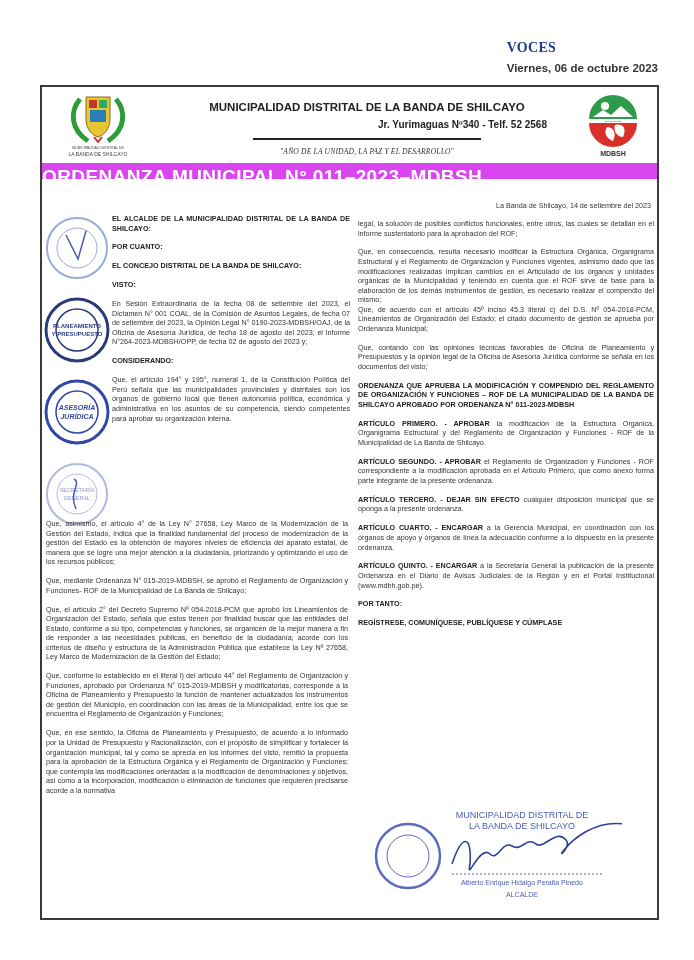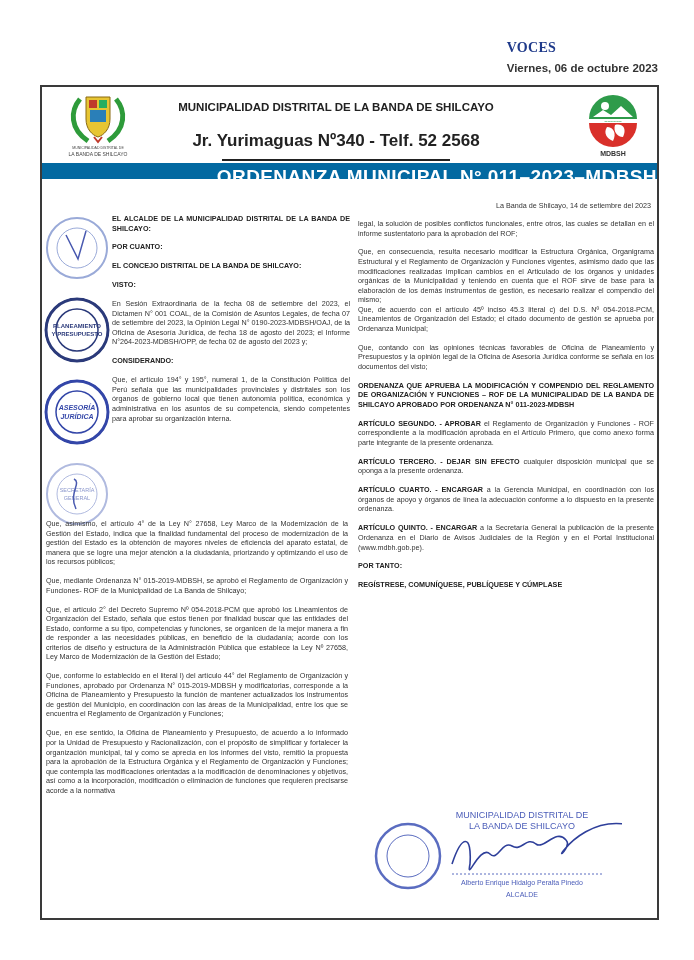--- a/index.html
+++ b/index.html
@@ -6,32 +6,32 @@
   html, body { width: 694px; height: 960px; background: #ffffff; overflow: hidden; }
   body { font-family: "Liberation Sans", sans-serif; color: #222; position: relative; }
 
   .masthead { position: absolute; right: 36px; top: 40px; text-align: left; }
   .masthead .paper { font-family: "Liberation Serif", serif; font-weight: bold; color: #1f3a8a; font-size: 14px; letter-spacing: 0.3px; }
   .masthead .date { font-size: 11.5px; font-weight: bold; color: #333; margin-top: 6px; }
 
   .frame { position: absolute; left: 40px; top: 85px; width: 619px; height: 835px; border: 2px solid #3a3a3a; }
 
   .hdr { position: absolute; left: 0; top: 0; width: 100%; height: 76px; }
-  .hdr-center { position: absolute; left: 114px; width: 360px; top: 14px; text-align: center; }
+  .hdr-center { position: absolute; left: 145px; width: 360px; top: 14px; text-align: center; }
   .hdr-center .name { font-weight: bold; font-size: 11.5px; color: #222; }
-  .hdr-center .addr { font-weight: bold; font-size: 17px; color: #222; margin-top: 18px; }
+  .hdr-center .addr { font-weight: bold; font-size: 10px; color: #222; margin-top: 6px; text-align: right; }
   .hdr-center .rule { width: 228px; height: 2px; background: #222; margin: 8px auto 0; }
   .hdr-center .motto { font-family: "Liberation Serif", serif; font-style: italic; font-size: 7.5px; color: #333; margin-top: 7px; letter-spacing: 0.2px; }
 
   .logo-left { position: absolute; left: 18px; top: 4px; width: 76px; height: 66px; }
   .logo-left .cap { position: absolute; left: 0; bottom: 0; width: 76px; text-align: center; font-size: 5px; color: #444; line-height: 5.5px; }
   .logo-right { position: absolute; right: 14px; top: 6px; width: 60px; height: 64px; }
   .logo-right .cap { position: absolute; left: 0; bottom: 0; width: 60px; text-align: center; font-weight: bold; font-size: 7px; color: #333; }
 
-  .title-bar { position: absolute; left: 0; top: 76px; width: 100%; height: 16px; background: #0369a1; color: #fff; font-weight: bold; font-size: 19px; text-align: right; line-height: 28px; letter-spacing: 0.4px; }
+  .title-bar { position: absolute; left: 0; top: 76px; width: 100%; height: 16px; background: #d946ef; color: #fff; font-weight: bold; font-size: 19px; text-align: left; line-height: 28px; letter-spacing: 0.4px; }
 
   .place-date { position: absolute; right: 6px; top: 114px; font-size: 7.2px; color: #333; }
 
   .col { position: absolute; font-size: 7.2px; line-height: 9.55px; color: #333; text-align: justify; }
   .col p { margin-bottom: 9.4px; }
   .col .b { font-weight: bold; color: #222; }
   .col .hb { font-weight: bold; color: #222; }
 
   .col-left-top { left: 70px; top: 127px; width: 238px; }
   .col-left-full { left: 4px; top: 432px; width: 302px; }
@@ -138,20 +138,21 @@
     <p>Que, conforme lo establecido en el literal l) del artículo 44° del Reglamento de Organización y Funciones, aprobado por Ordenanza N° 015-2019-MDBSH y modificatorias, corresponde a la Oficina de Planeamiento y Presupuesto la función de mantener actualizados los instrumentos de gestión del Municipio, en coordinación con las áreas de la Municipalidad, entre los que se encuentra el Reglamento de Organización y Funciones;</p>
     <p>Que, en ese sentido, la Oficina de Planeamiento y Presupuesto, de acuerdo a lo informado por la Unidad de Presupuesto y Racionalización, con el propósito de simplificar y fortalecer la organización municipal, tal y como se aprecia en los informes del visto, remitió la propuesta para la aprobación de la Estructura Orgánica y el Reglamento de Organización y Funciones; que contempla las modificaciones orientadas a la modificación de denominaciones y objetivos, así como a la incorporación, modificación o eliminación de funciones que requieren precisarse acorde a la normativa</p>
   </div>
 
   <div class="col col-right">
     <p>legal, la solución de posibles conflictos funcionales, entre otros, las cuales se detallan en el informe sustentatorio para la aprobación del ROF;</p>
     <p style="margin-bottom:0">Que, en consecuencia, resulta necesario modificar la Estructura Orgánica, Organigrama Estructural y el Reglamento de Organización y Funciones vigentes, asimismo dado que las modificaciones realizadas implican cambios en el Articulado de los órganos y unidades orgánicas de la Municipalidad y teniendo en cuenta que el ROF sirve de base para la elaboración de los demás instrumentos de gestión, es necesario realizar el compendio del mismo;</p>
     <p>Que, de acuerdo con el artículo 45º inciso 45.3 literal c) del D.S. Nº 054-2018-PCM, Lineamientos de Organización del Estado; el citado documento de gestión se aprueba por Ordenanza Municipal;</p>
     <p>Que, contando con las opiniones técnicas favorables de Oficina de Planeamiento y Presupuestos y la opinión legal de la Oficina de Asesoría Jurídica conforme se señala en los documentos del visto;</p>
     <p class="b">ORDENANZA QUE APRUEBA LA MODIFICACIÓN Y COMPENDIO DEL REGLAMENTO DE ORGANIZACIÓN Y FUNCIONES – ROF DE LA MUNICIPALIDAD DE LA BANDA DE SHILCAYO APROBADO POR ORDENANZA N° 011-2023-MDBSH</p>
+    <p><span class="hb">ARTÍCULO PRIMERO. - APROBAR</span><span> la modificación de la Estructura Orgánica, Organigrama Estructural y del Reglamento de Organización y Funciones - ROF de la Municipalidad de La Banda de Shilcayo.</span></p>
     <p><span class="hb">ARTÍCULO SEGUNDO. - APROBAR</span><span> el Reglamento de Organización y Funciones - ROF correspondiente a la modificación aprobada en el Artículo Primero, que como anexo forma parte integrante de la presente ordenanza.</span></p>
     <p><span class="hb">ARTÍCULO TERCERO. - DEJAR SIN EFECTO</span><span> cualquier disposición municipal que se oponga a la presente ordenanza.</span></p>
     <p><span class="hb">ARTÍCULO CUARTO. - ENCARGAR</span><span> a la Gerencia Municipal, en coordinación con los órganos de apoyo y órganos de línea la adecuación conforme a lo dispuesto en la presente ordenanza.</span></p>
     <p><span class="hb">ARTÍCULO QUINTO. - ENCARGAR</span><span> a la Secretaría General la publicación de la presente Ordenanza en el Diario de Avisos Judiciales de la Región y en el Portal Institucional (www.mdbh.gob.pe).</span></p>
     <p class="b">POR TANTO:</p>
     <p class="b">REGÍSTRESE, COMUNÍQUESE, PUBLÍQUESE Y CÚMPLASE</p>
   </div>
 
   <div class="signature">
     <svg width="250" height="100" viewBox="0 0 250 100">

